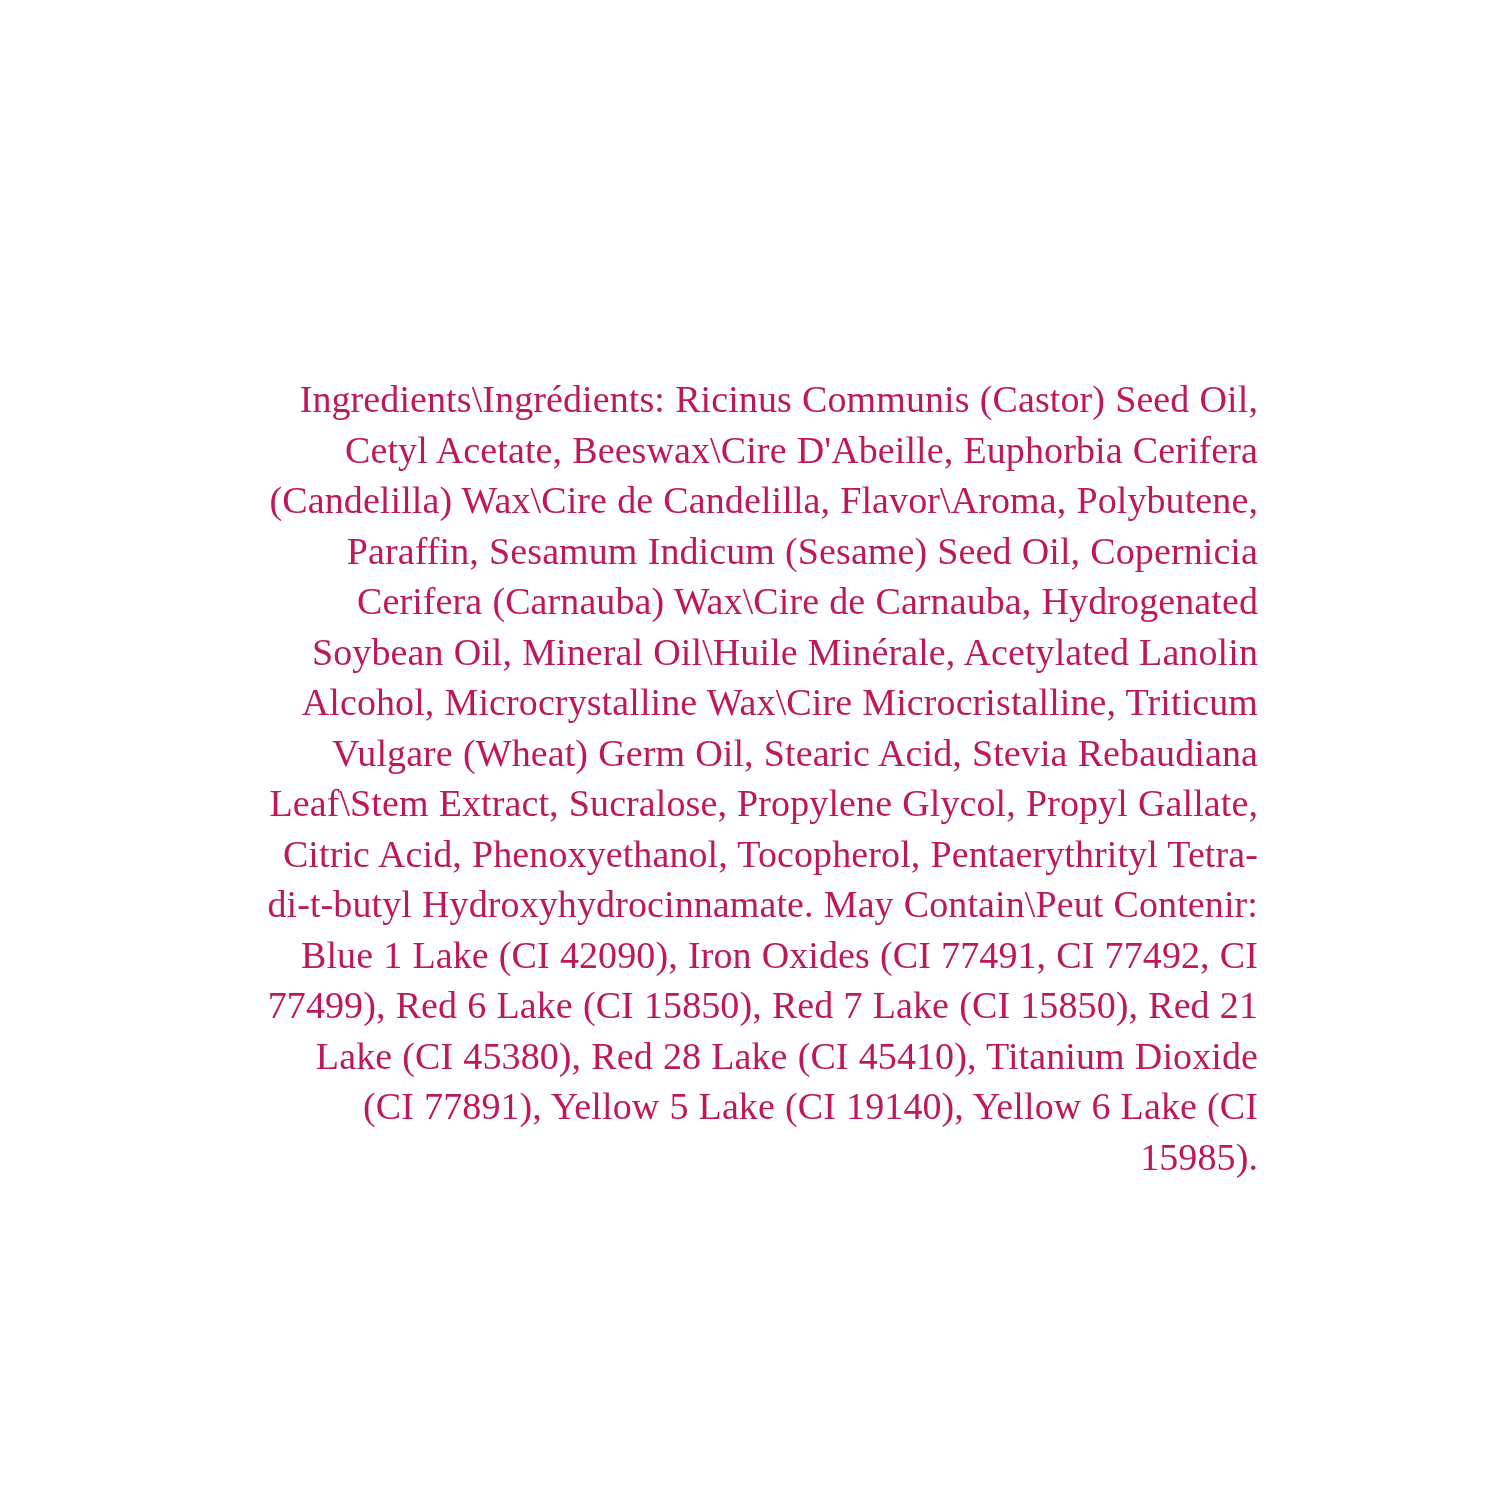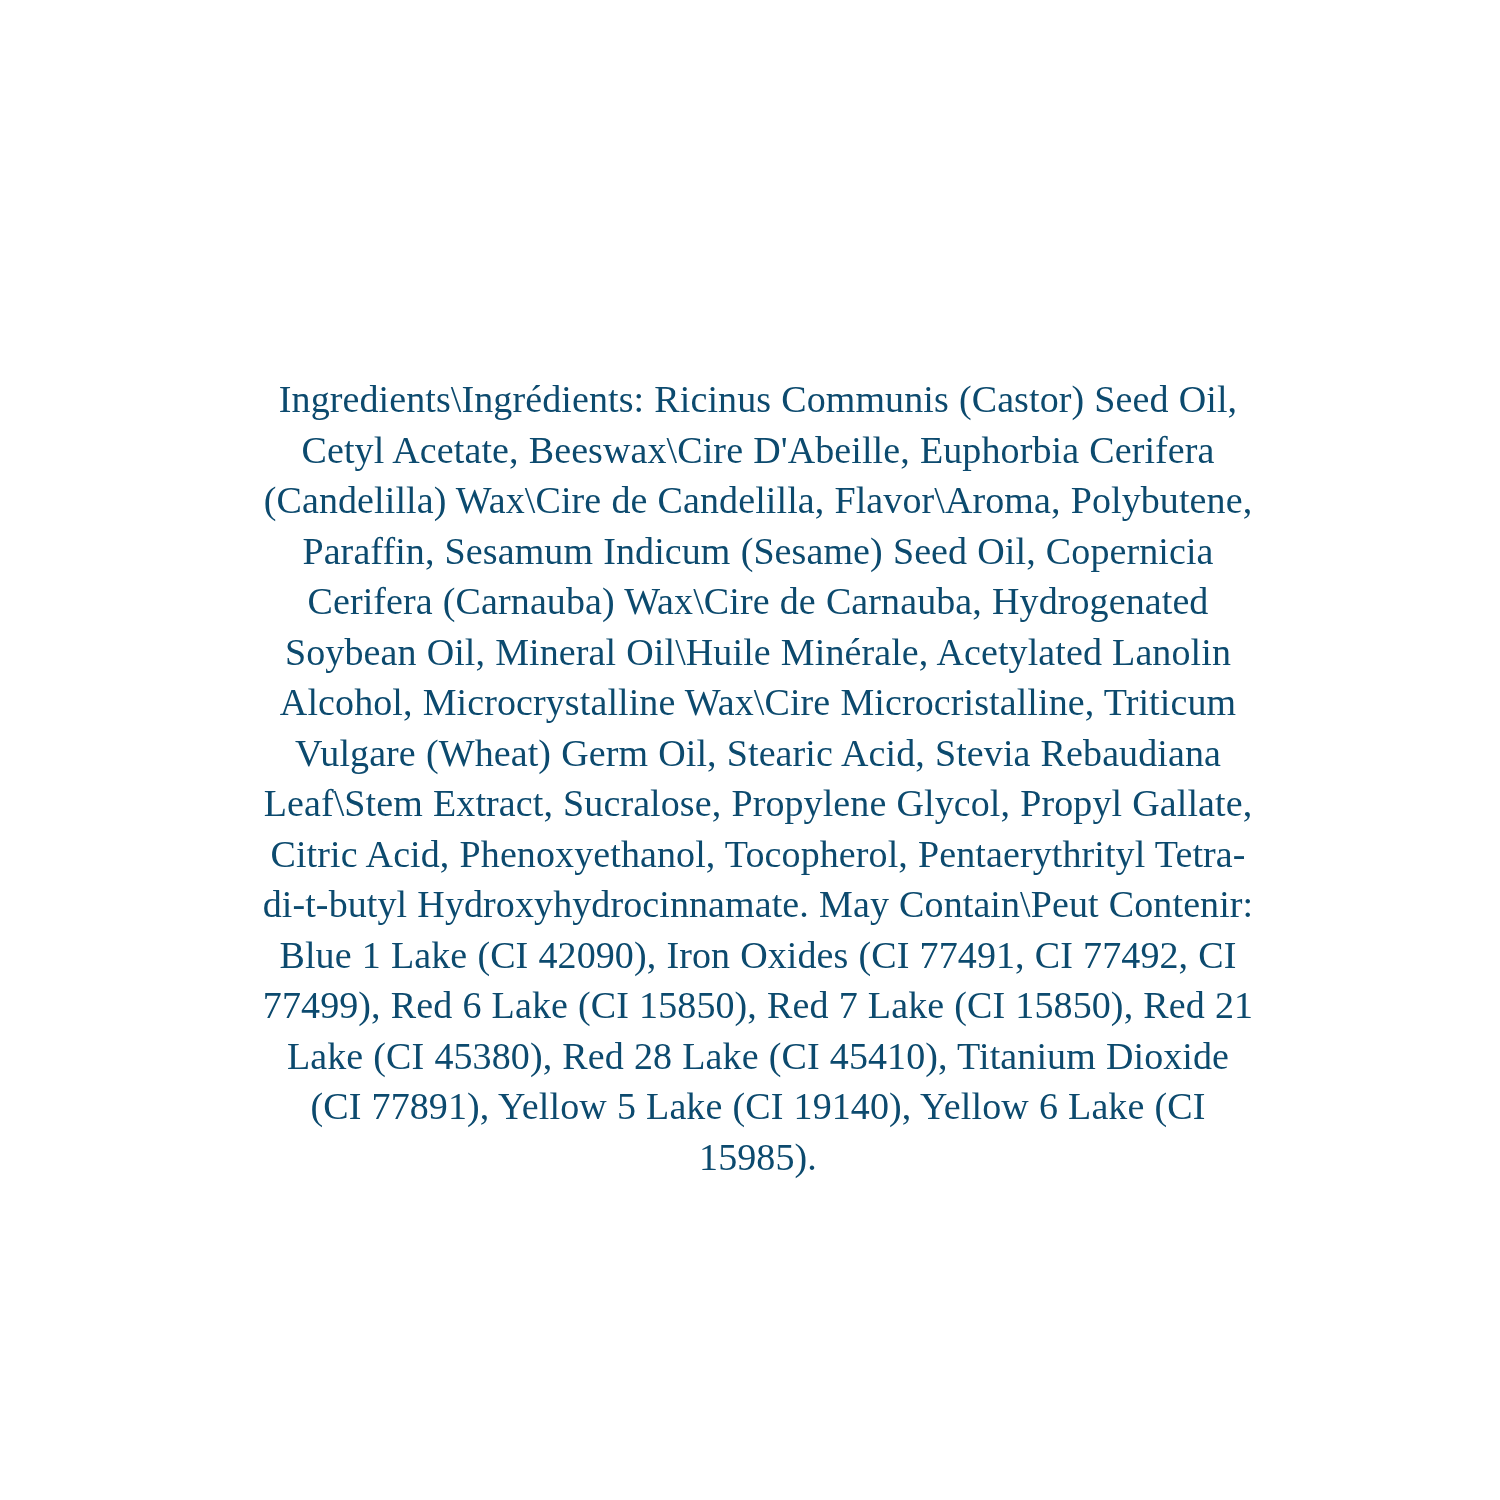--- a/index.html
+++ b/index.html
@@ -22,24 +22,24 @@
   }
   .ingredients-block {
     position: absolute;
     left: 258px;
     top: 336px;
     width: 1000px;
   }
   .ingredients-text {
     font-size: 38px;
     line-height: 50.5px;
-    text-align: center;
+    text-align: right;
     letter-spacing: 0.1px;
     word-spacing: 0.5px;
-    color: #0c4a6e;
+    color: #be185d;
     white-space: pre-wrap;
   }
 </style>
 </head>
 <body>
 
 <div class="page">
   <div class="ingredients-block">
     <p class="ingredients-text">Ingredients\Ingrédients: Ricinus Communis (Castor) Seed Oil, Cetyl Acetate, Beeswax\Cire D'Abeille, Euphorbia Cerifera (Candelilla) Wax\Cire de Candelilla, Flavor\Aroma, Polybutene, Paraffin, Sesamum Indicum (Sesame) Seed Oil, Copernicia Cerifera (Carnauba) Wax\Cire de Carnauba, Hydrogenated Soybean Oil, Mineral Oil\Huile Minérale, Acetylated Lanolin Alcohol, Microcrystalline Wax\Cire Microcristalline, Triticum Vulgare (Wheat) Germ Oil, Stearic Acid, Stevia Rebaudiana Leaf\Stem Extract, Sucralose, Propylene Glycol, Propyl Gallate, Citric Acid, Phenoxyethanol, Tocopherol, Pentaerythrityl Tetra-di-t-butyl Hydroxyhydrocinnamate. May Contain\Peut Contenir: Blue 1 Lake (CI 42090), Iron Oxides (CI 77491, CI 77492, CI 77499), Red 6 Lake (CI 15850), Red 7 Lake (CI 15850), Red 21 Lake (CI 45380), Red 28 Lake (CI 45410), Titanium Dioxide (CI 77891), Yellow 5 Lake (CI 19140), Yellow 6 Lake (CI 15985).</p>
   </div>

